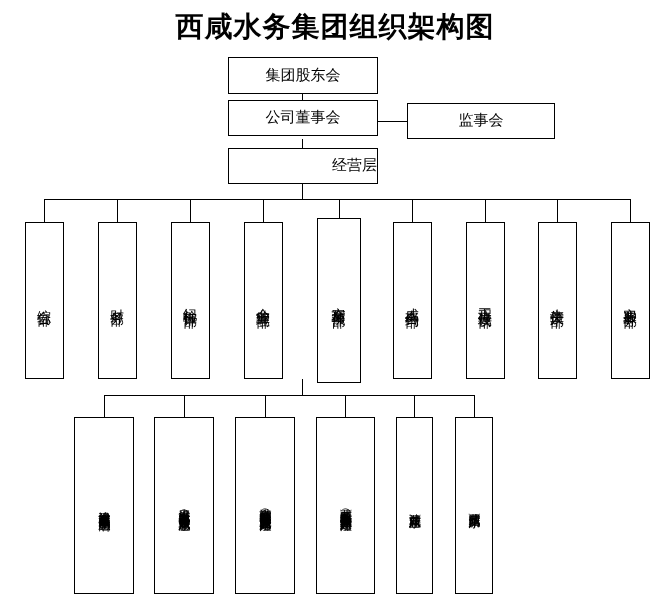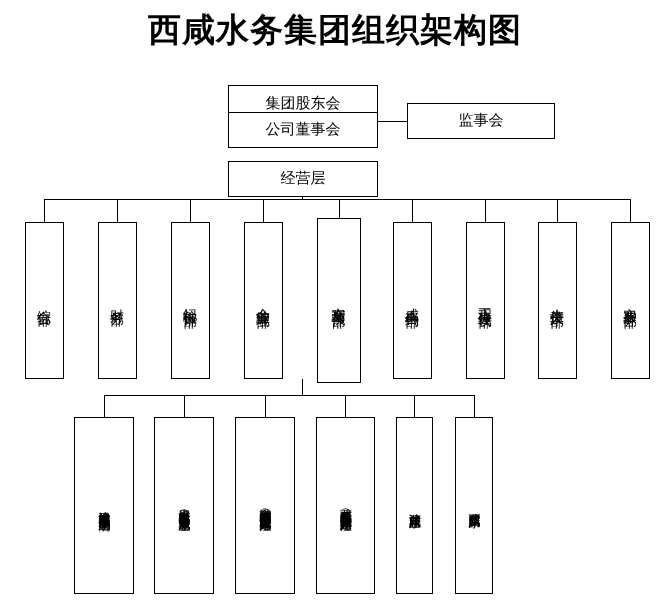--- a/index.html
+++ b/index.html
@@ -17,21 +17,21 @@
     height: 606px;
     overflow: hidden;
     background: #ffffff;
   }
   #chart-title {
     position: absolute;
     left: 0;
     top: 8px;
     width: 670px;
     text-align: center;
-    font-size: 33px;
+    font-size: 28px;
     font-weight: bold;
     letter-spacing: 1px;
     font-family: "DejaVu Serif", "Liberation Serif", serif;
   }
   .box {
     position: absolute;
     box-sizing: border-box;
     border: 1px solid #000000;
     background: #ffffff;
     display: flex;
@@ -72,33 +72,33 @@
   .conn.h { height: 1px; }
   .conn.v { width: 1px; }
 </style>
 </head>
 <body>
 
 <div id="chart-root">
 
   <div id="chart-title">西咸水务集团组织架构图</div>
 
-  <div class="box horiz" style="left:228px; top:57px; width:150px; height:37px;margin-top:28px;">
+  <div class="box horiz" style="left:228px; top:57px; width:150px; height:37px;">
     <span>集团股东会</span>
   </div>
 
-  <div class="box horiz" style="left:228px; top:112px; width:150px; height:36px;">
+  <div class="box horiz" style="left:228px; top:100px; width:150px; height:36px;">
     <span>公司董事会</span>
   </div>
 
   <div class="box horiz" style="left:407px; top:103px; width:148px; height:36px;">
     <span>监事会</span>
   </div>
 
-  <div class="box horiz" style="left:228px; top:161px; width:150px; height:36px;">
+  <div class="box horiz" style="left:228px; top:148px; width:150px; height:36px;justify-content:flex-end;">
     <span>经营层</span>
   </div>
 
   <div class="conn v" style="left:302px; top:94px; height:9px;"></div>
   <div class="conn h" style="left:378px; top:121px; width:29px;"></div>
   <div class="conn v" style="left:302px; top:139px; height:9px;"></div>
 
   <div class="conn v" style="left:302px; top:184px; height:15px;"></div>
 
   <div class="conn h" style="left:44px; top:199px; width:586px;"></div>

